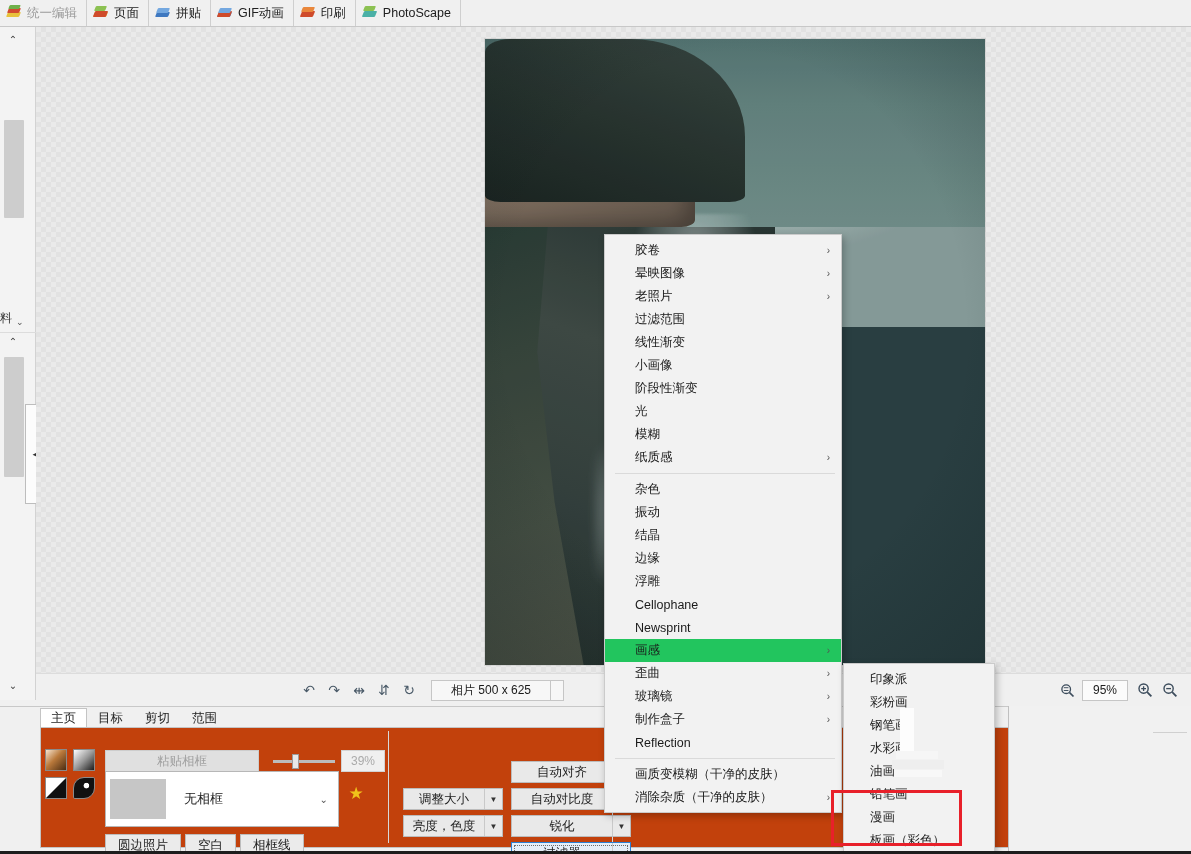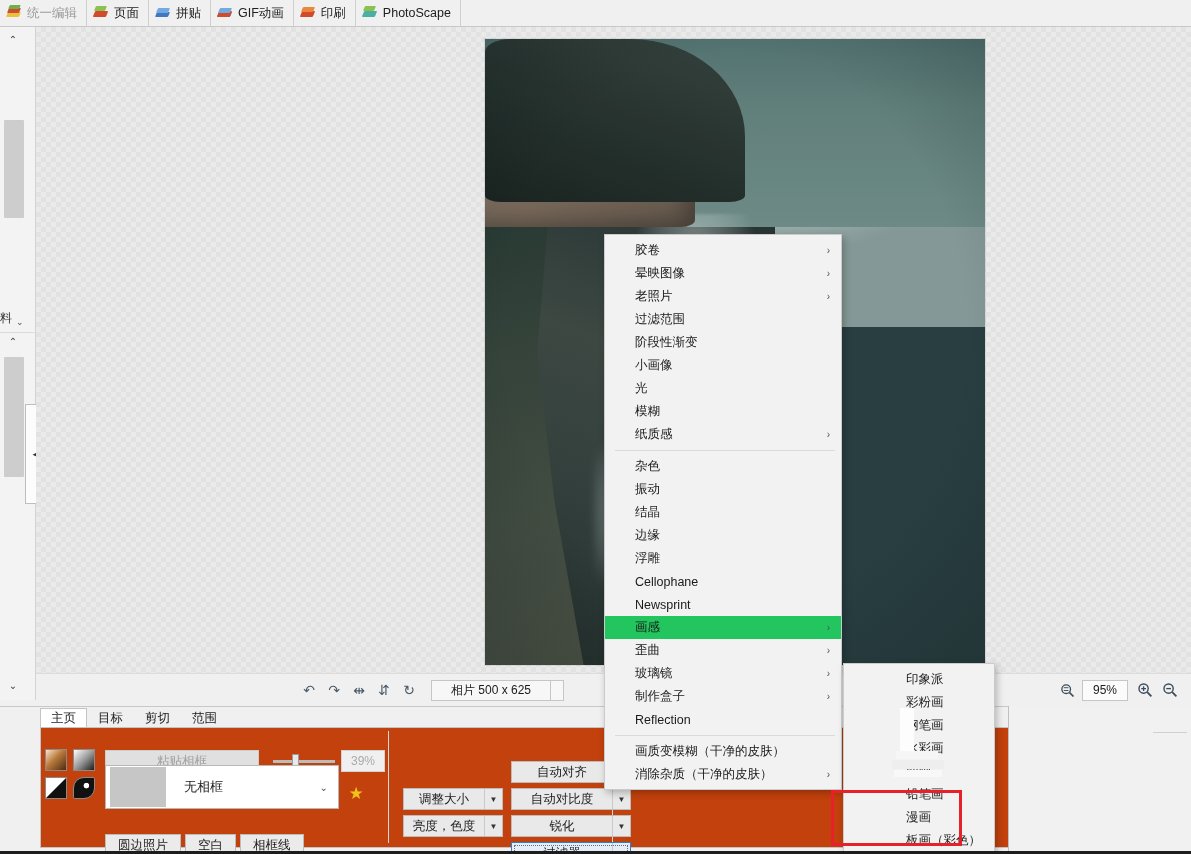--- a/index.html
+++ b/index.html
@@ -242,21 +242,21 @@
   .slider .knob {
     position: absolute; left: 19px; top: -6px; width: 7px; height: 15px;
     background: #e9e9e9; border: 1px solid #9c9c9c;
   }
   .pctbox {
     position: absolute; left: 300px; top: 19px; width: 44px; height: 22px;
     border: 1px solid #d3d3d3; background: #f0f0f0; color: #aaa;
     display: flex; align-items: center; justify-content: center; font-size: 12px;
   }
   .framecombo {
-    position: absolute; left: 64px; top: 34px; width: 234px; height: 44px;
+    position: absolute; left: 64px; top: 40px; width: 234px; height: 56px;
     background: #fff; border: 1px solid #b7b7b7;
     display: flex; align-items: center;
   }
   .framecombo .preview {
     width: 56px; height: 40px; margin-left: 4px; background: #c6c6c6;
   }
   .framecombo .cname { margin-left: 18px; font-size: 13px; }
   .framecombo .carrow { margin-left: auto; margin-right: 10px; color: #555; font-size: 10px; }
   .starbtn {
     position: absolute; left: 306px; top: 54px; width: 18px; height: 18px;
@@ -305,21 +305,21 @@
   .mi.sel { background: #22c55e; }
   .msep { height: 1px; margin: 4px 6px 4px 10px; background: #dadada; }
 
   
   #submenu {
     position: absolute; left: 843px; top: 663px; width: 152px;
     background: #f2f2f2; border: 1px solid #cbcbcb;
     box-shadow: 2px 3px 7px rgba(0,0,0,0.25);
     padding: 4px 0 3px 0;
   }
-  #submenu .mi { padding-left: 26px; height: 23px; margin-left: 36px; }
+  #submenu .mi { padding-left: 26px; height: 23px; }
   
   .occl { position: absolute; background: #fdfdfd; }
 
   
   #redbox {
     position: absolute; left: 831px; top: 790px; width: 131px; height: 56px;
     border: 3px solid #e8202a; background: transparent;
   }
 
   
@@ -550,24 +550,27 @@
       <span class="arr">›</span>
     </div>
     <div class="mi">
       <span>老照片</span>
       <span class="arr">›</span>
     </div>
     <div class="mi">
       <span>过滤范围</span>
     </div>
     <div class="mi">
+      <span>线性渐变</span>
+    </div>
+    <div class="mi">
+      <span>小画像</span>
+    </div>
+    <div class="mi">
       <span>阶段性渐变</span>
-    </div>
-    <div class="mi">
-      <span>小画像</span>
     </div>
     <div class="mi">
       <span>光</span>
     </div>
     <div class="mi">
       <span>模糊</span>
     </div>
     <div class="mi">
       <span>纸质感</span>
       <span class="arr">›</span>

